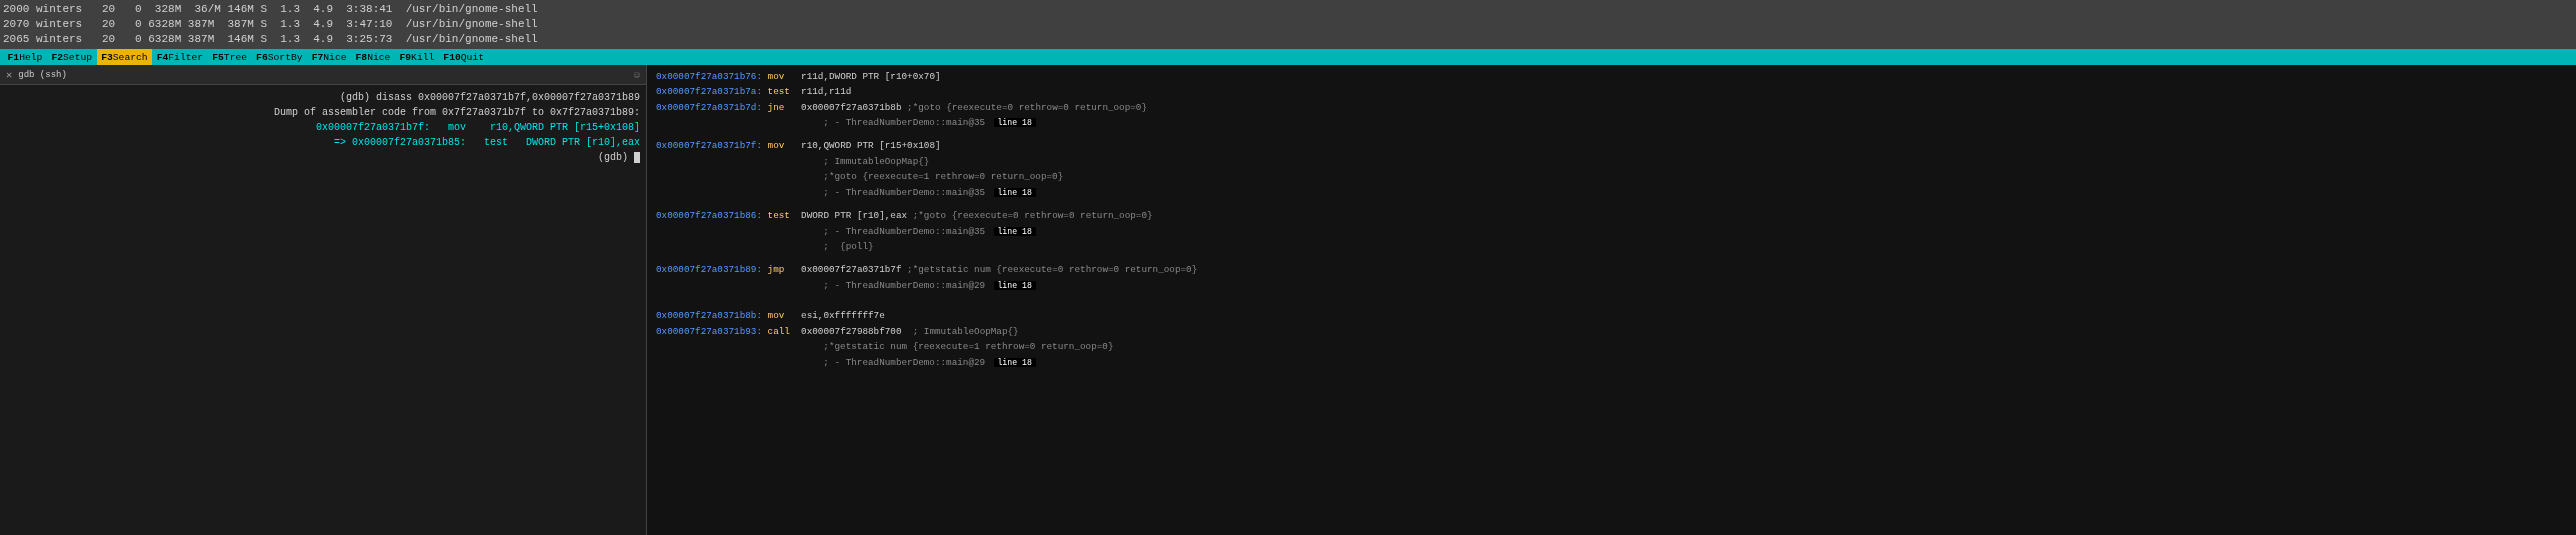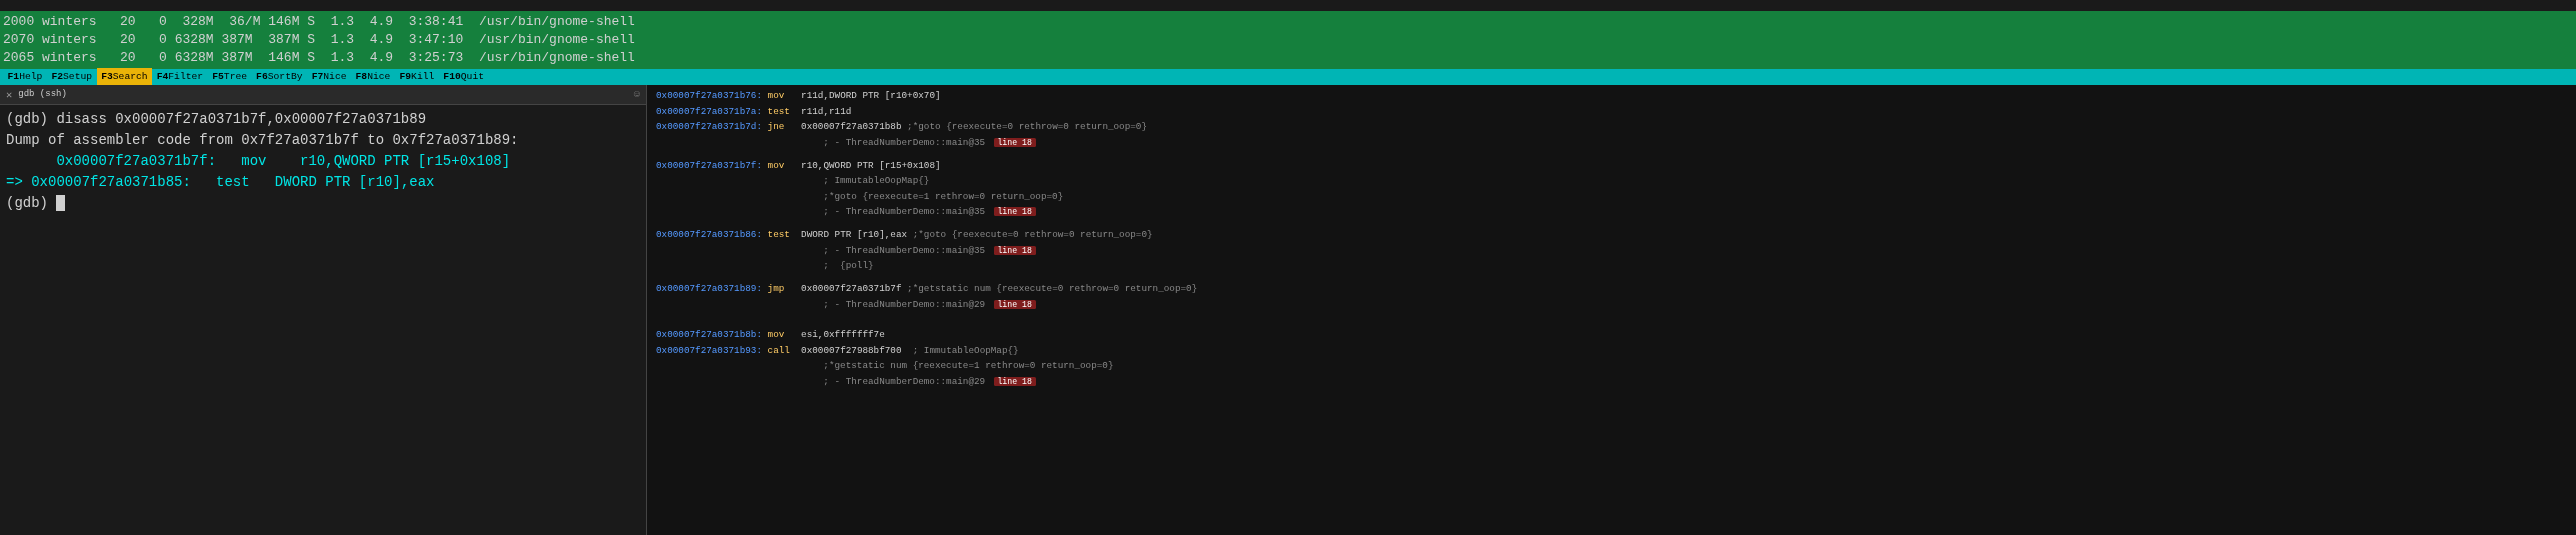--- a/index.html
+++ b/index.html
@@ -10,26 +10,25 @@
       font-size: 9.7px;
       width: 2576px;
       height: 535px;
       overflow: hidden;
       display: flex;
       flex-direction: column;
     }
 
     
     .process-list {
-      background: #15803d;
+      background: #404040;
       color: #d0d0d0;
       padding: 1.5px 3px;
       line-height: 1.4;
-      font-size: 13px;
-      margin-top: 11px;
+      font-size: 11px;
     }
 
     .process-row {
       white-space: pre;
       font-family: 'Courier New', monospace;
     }
 
     
     .menu-bar {
       background: #00b5b5;
@@ -88,23 +87,24 @@
     }
 
     .panel-titlebar .title {
       color: #ccc;
     }
 
     .gdb-output {
       flex: 1;
       padding: 4.5px 6px;
       overflow-y: auto;
-      font-size: 14px;
+      font-size: 10px;
       line-height: 1.5;
       color: #d0d0d0;
+      text-align: right;
     }
 
     .gdb-line {
       white-space: pre;
       font-family: 'Courier New', monospace;
     }
 
     .gdb-line.highlight-cyan {
       color: #00e5e5;
     }
@@ -140,21 +140,21 @@
 
     .disasm-line .operand {
       color: #d0d0d0;
     }
 
     .disasm-line .comment {
       color: #888;
     }
 
     .disasm-line .line-badge {
-      background: #7f1d1d;
+      background: #000000;
       color: #fff;
       padding: 0px 3.7px;
       border-radius: 1.5px;
       font-size: 8.2px;
       margin-left: 3px;
     }
 
     .disasm-blank {
       height: 7.4px;
     }

